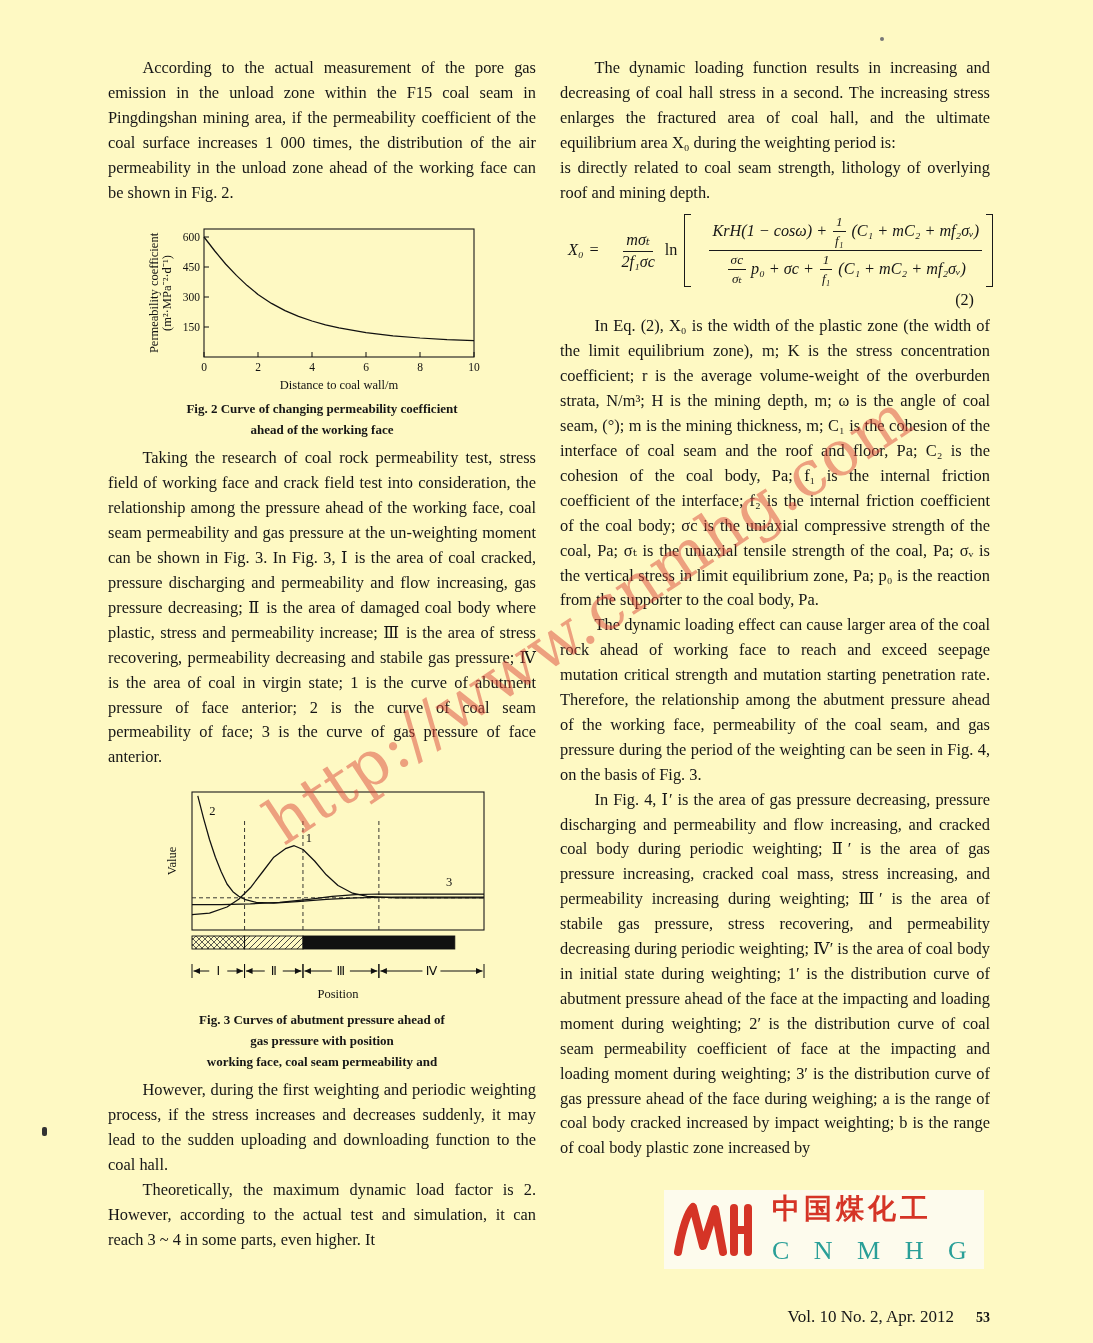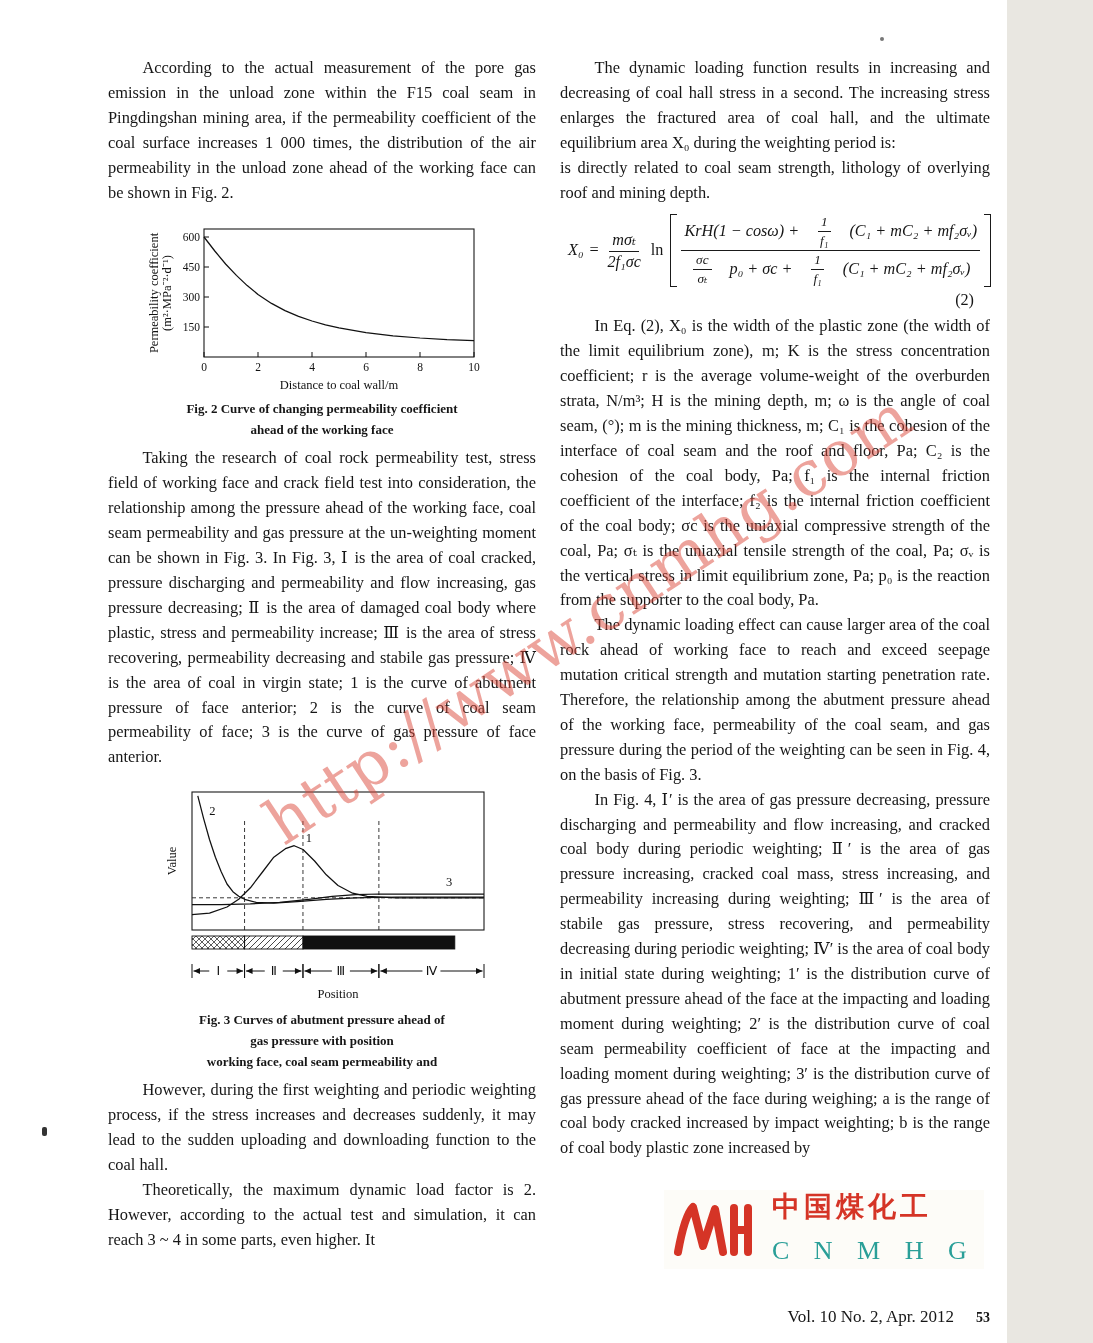--- a/index.html
+++ b/index.html
@@ -1,16 +1,16 @@
 <!DOCTYPE html>
 <html><head>
 <meta charset="utf-8">
 <style>
   html,body{margin:0;padding:0;background:#e9e7e1;}
-  .page{position:relative;width:1007px;height:1343px;background:#ffffff;overflow:hidden;
+  .page{position:relative;width:1093px;height:1343px;background:#fef9c3;overflow:hidden;
         font-family:"Liberation Serif","DejaVu Serif",serif;color:#161616;}
   .col{position:absolute;top:56px;}
   .col-left{left:108px;width:428px;}
   .col-right{left:560px;width:430px;}
   .para{margin:0;text-align:justify;font-size:16.4px;line-height:24.9px;}
   .indent{text-indent:2.1em;}
   figure{margin:10px 0 6px;}
   figcaption{margin-top:3px;}
   .cap{font-weight:bold;font-size:13px;line-height:21px;text-align:center;}
 
@@ -18,40 +18,40 @@
   svg .frame{fill:none;stroke:#1a1a1a;stroke-width:1.1;}
   svg .curve{fill:none;stroke:#111;stroke-width:1.25;stroke-linejoin:round;}
   svg .tick{font-size:11.5px;fill:#111;font-family:"Liberation Serif",serif;}
   svg .axis-label{font-size:12.5px;fill:#111;font-family:"Liberation Serif",serif;}
   svg .curve-label,svg .region-label{font-size:12.5px;fill:#111;font-family:"Liberation Serif",serif;}
   svg .dash{stroke:#222;stroke-width:0.9;stroke-dasharray:4 3;fill:none;}
   svg .ax{stroke:#111;stroke-width:1;}
 
   .equation{margin:9px 0 4px;font-style:italic;font-size:16.2px;}
   .eq-main{display:flex;align-items:center;gap:5px;padding-left:8px;white-space:nowrap;}
-  .frac{display:inline-flex;flex-direction:column;align-items:center;}
+  .frac{display:inline-flex;flex-direction:column;align-items:center;margin-left:14px;}
   .frac .fr-num{border-bottom:1.3px solid #1a1a1a;padding:0 3px 1px;text-align:center;}
   .frac .fr-den{padding:1px 3px 0;text-align:center;}
-  .fr-row{display:inline-flex;align-items:center;gap:16px;}
+  .fr-row{display:inline-flex;align-items:center;gap:3px;}
   .frac.inner{font-size:0.82em;margin:0 2px;}
   .br-group{display:inline-flex;align-items:stretch;}
   .bracket{width:6px;border:1.6px solid #1a1a1a;}
   .bracket.l{border-right:none;margin-right:4px;}
   .bracket.r{border-left:none;margin-left:4px;}
   .eq-ln{font-style:normal;margin:0 2px;}
   .eq-number{text-align:right;font-style:normal;padding-right:16px;margin-top:4px;font-size:16.2px;}
 
   .watermark{position:absolute;left:272px;top:792px;transform:rotate(-33.5deg);transform-origin:0 50%;
              font-size:63px;letter-spacing:1px;color:rgba(219,72,57,0.5);white-space:nowrap;z-index:50;
              pointer-events:none;font-family:"DejaVu Serif",serif;}
 
   .logo{position:absolute;left:664px;top:1190px;display:flex;align-items:center;gap:12px;z-index:40;
         background:rgba(252,251,246,0.82);padding:4px 8px;}
   .logo-cn{color:#d53426;font-size:28px;font-weight:bold;letter-spacing:4px;
-           font-family:Liberation Mono, monospace;line-height:1.1;}
+           font-family:Liberation Sans, sans-serif;line-height:1.1;}
   .logo-en{color:#2a9f98;font-size:26px;letter-spacing:9px;font-family:Liberation Serif, serif;
            line-height:1.1;margin-top:12px;}
 
   .footer{position:absolute;left:560px;width:430px;bottom:16px;display:flex;justify-content:flex-end;
           align-items:baseline;gap:22px;}
   .footer .journal{font-size:17px;}
   .footer .pageno{font-size:14px;font-weight:bold;}
 
   .speck{position:absolute;background:#777;border-radius:50%;}
   .speck.s1{left:880px;top:37px;width:4px;height:4px;}

